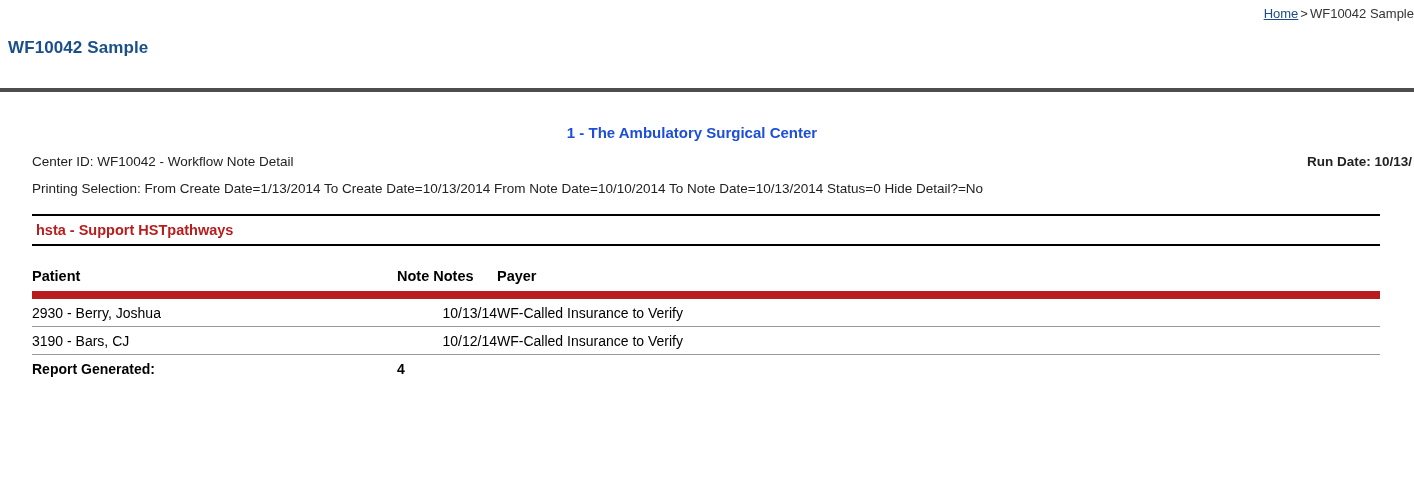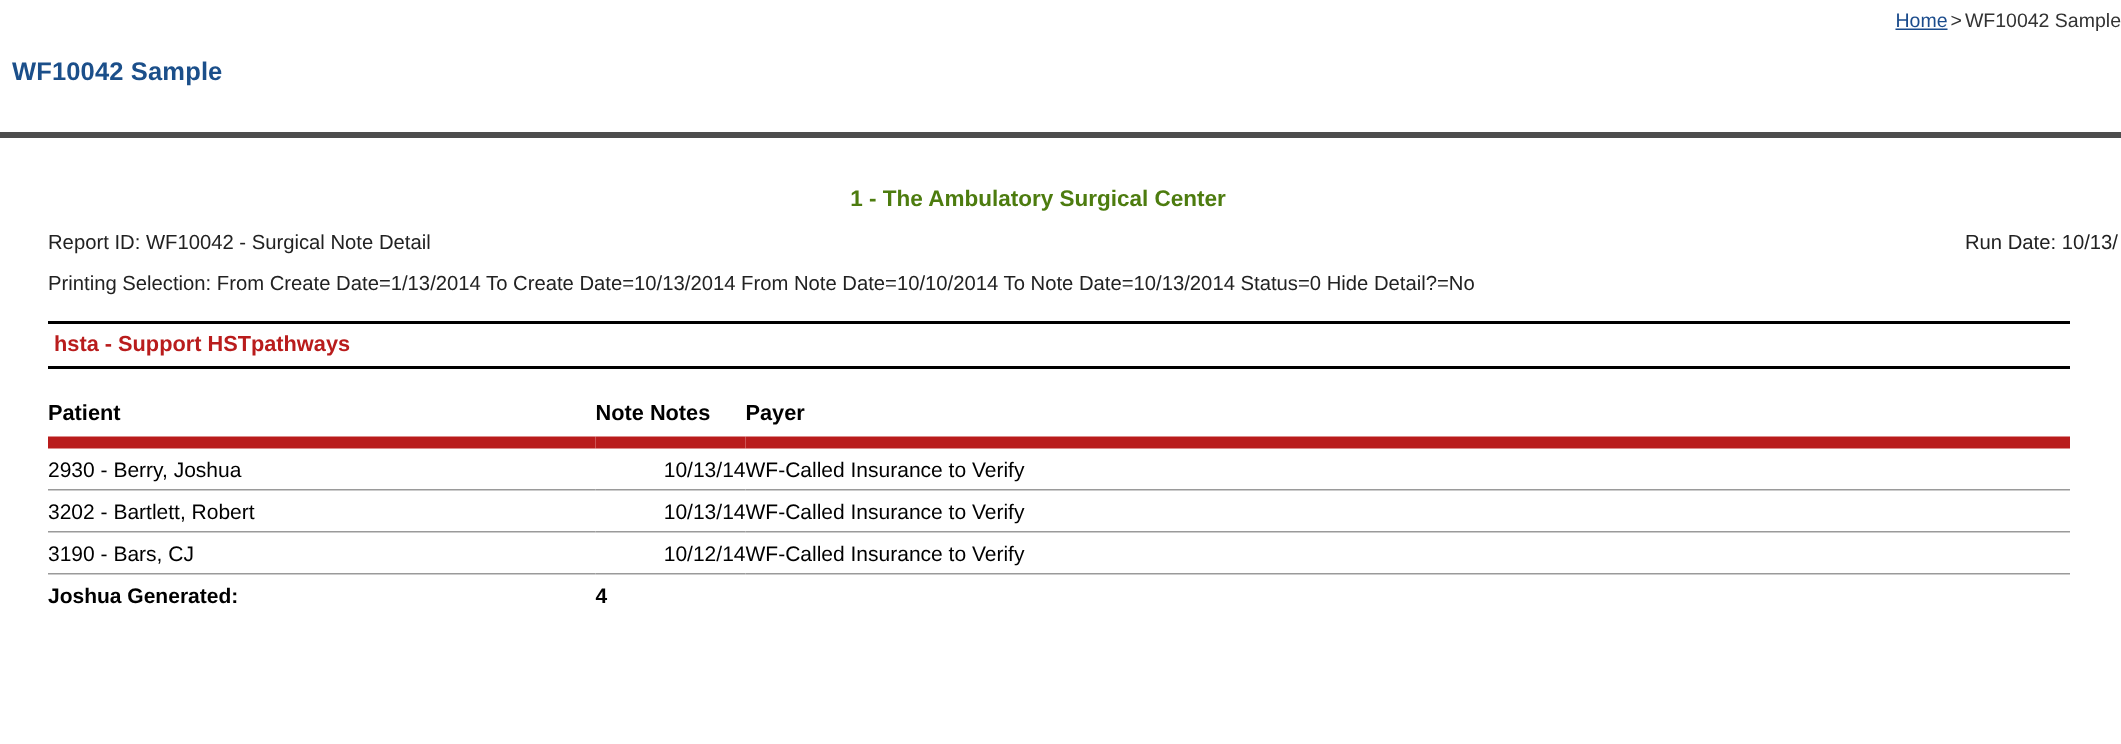--- a/index.html
+++ b/index.html
@@ -61,39 +61,40 @@
     position: absolute;
     top: 110px;
     left: 0;
     width: 1414px;
   }
 
   .report-center-title {
     text-align: center;
     font-size: 15px;
     font-weight: bold;
-    color: #4d7c0f;
+    color: #1d4ed8;
     margin: 14px 0 10px 0;
     padding-right: 30px;
   }
 
   .meta-row {
     position: relative;
     padding: 0 8px 0 32px;
     font-size: 13.5px;
     color: #222;
     height: 22px;
     line-height: 22px;
   }
   .meta-row .right {
     position: absolute;
     right: 2px;
     top: 0;
     line-height: 22px;
     white-space: nowrap;
+    font-weight: bold;
   }
   .meta-row.second {
     margin-top: 5px;
   }
 
   
   .group-block {
     margin: 14px 32px 0 32px;
     width: 1348px;
   }
@@ -175,21 +176,21 @@
 
 <div class="page-title">WF10042 Sample</div>
 
 <div class="top-rule"></div>
 
 <div class="report">
 
   <div class="report-center-title">1 - The Ambulatory Surgical  Center</div>
 
   <div class="meta-row">
-    <span>Report ID: WF10042 - Surgical Note Detail</span>
+    <span>Center ID: WF10042 - Workflow Note Detail</span>
     <span class="right">Run Date: 10/13/</span>
   </div>
 
   <div class="meta-row second">
     <span>Printing Selection: From Create Date=1/13/2014 To Create Date=10/13/2014 From Note Date=10/10/2014 To Note Date=10/13/2014 Status=0 Hide Detail?=No</span>
   </div>
 
   <div class="group-block">
     <div class="group-rule-top"></div>
     <div class="group-title">hsta - Support HSTpathways</div>
@@ -205,31 +206,26 @@
           <th class="col-note">Payer</th>
         </tr>
       </thead>
       <tbody>
         <tr>
           <td class="col-patient">2930 - Berry, Joshua</td>
           <td class="col-date">10/13/14</td>
           <td class="col-note">WF-Called Insurance to Verify</td>
         </tr>
         <tr>
-          <td class="col-patient">3202 - Bartlett, Robert</td>
-          <td class="col-date">10/13/14</td>
-          <td class="col-note">WF-Called Insurance to Verify</td>
-        </tr>
-        <tr>
           <td class="col-patient">3190 - Bars, CJ</td>
           <td class="col-date">10/12/14</td>
           <td class="col-note">WF-Called Insurance to Verify</td>
         </tr>
         <tr class="totals-row">
-          <td class="totals-label">Joshua Generated:</td>
+          <td class="totals-label">Report Generated:</td>
           <td class="totals-value">4</td>
           <td></td>
         </tr>
       </tbody>
     </table>
   </div>
 
 </div>
 
 </body></html>

